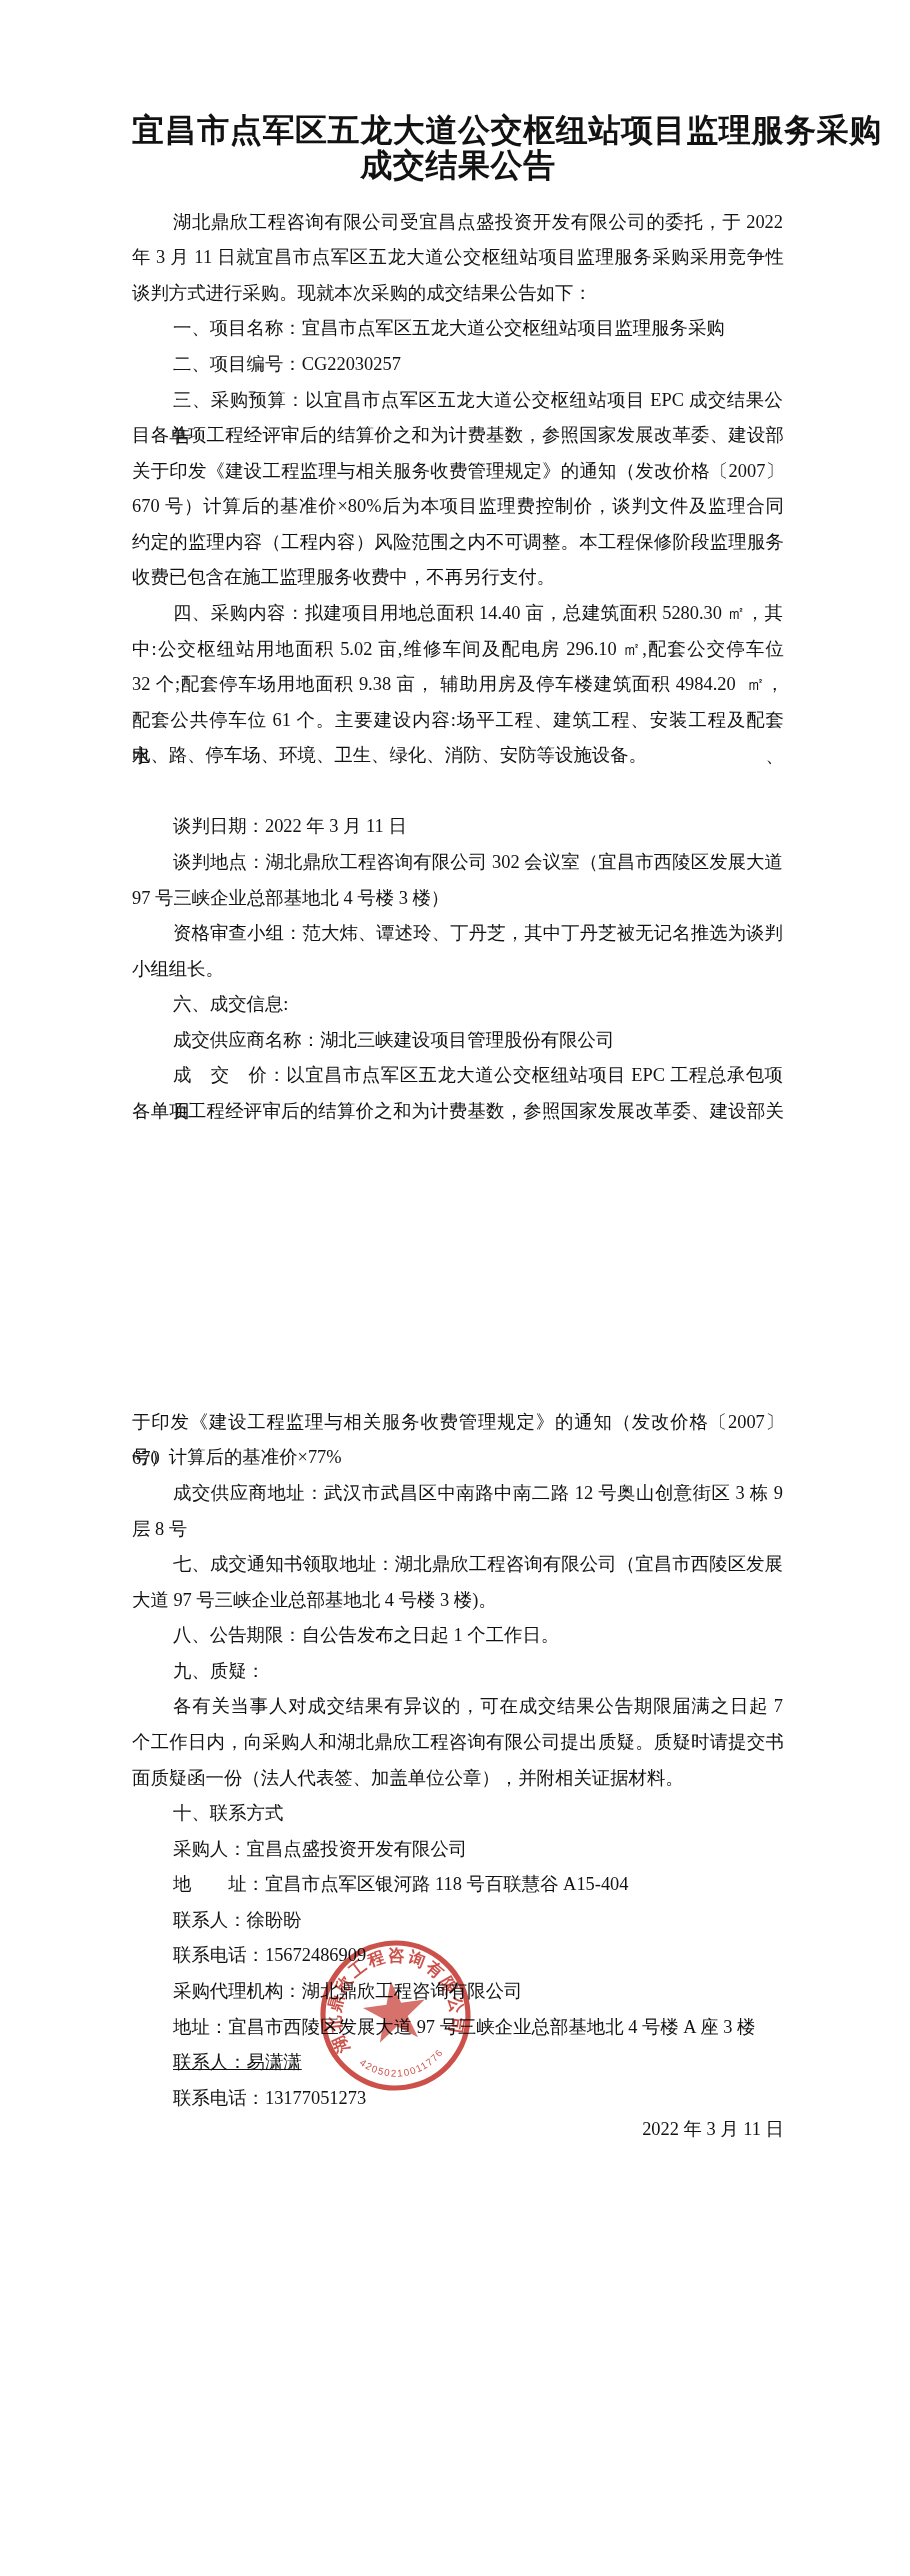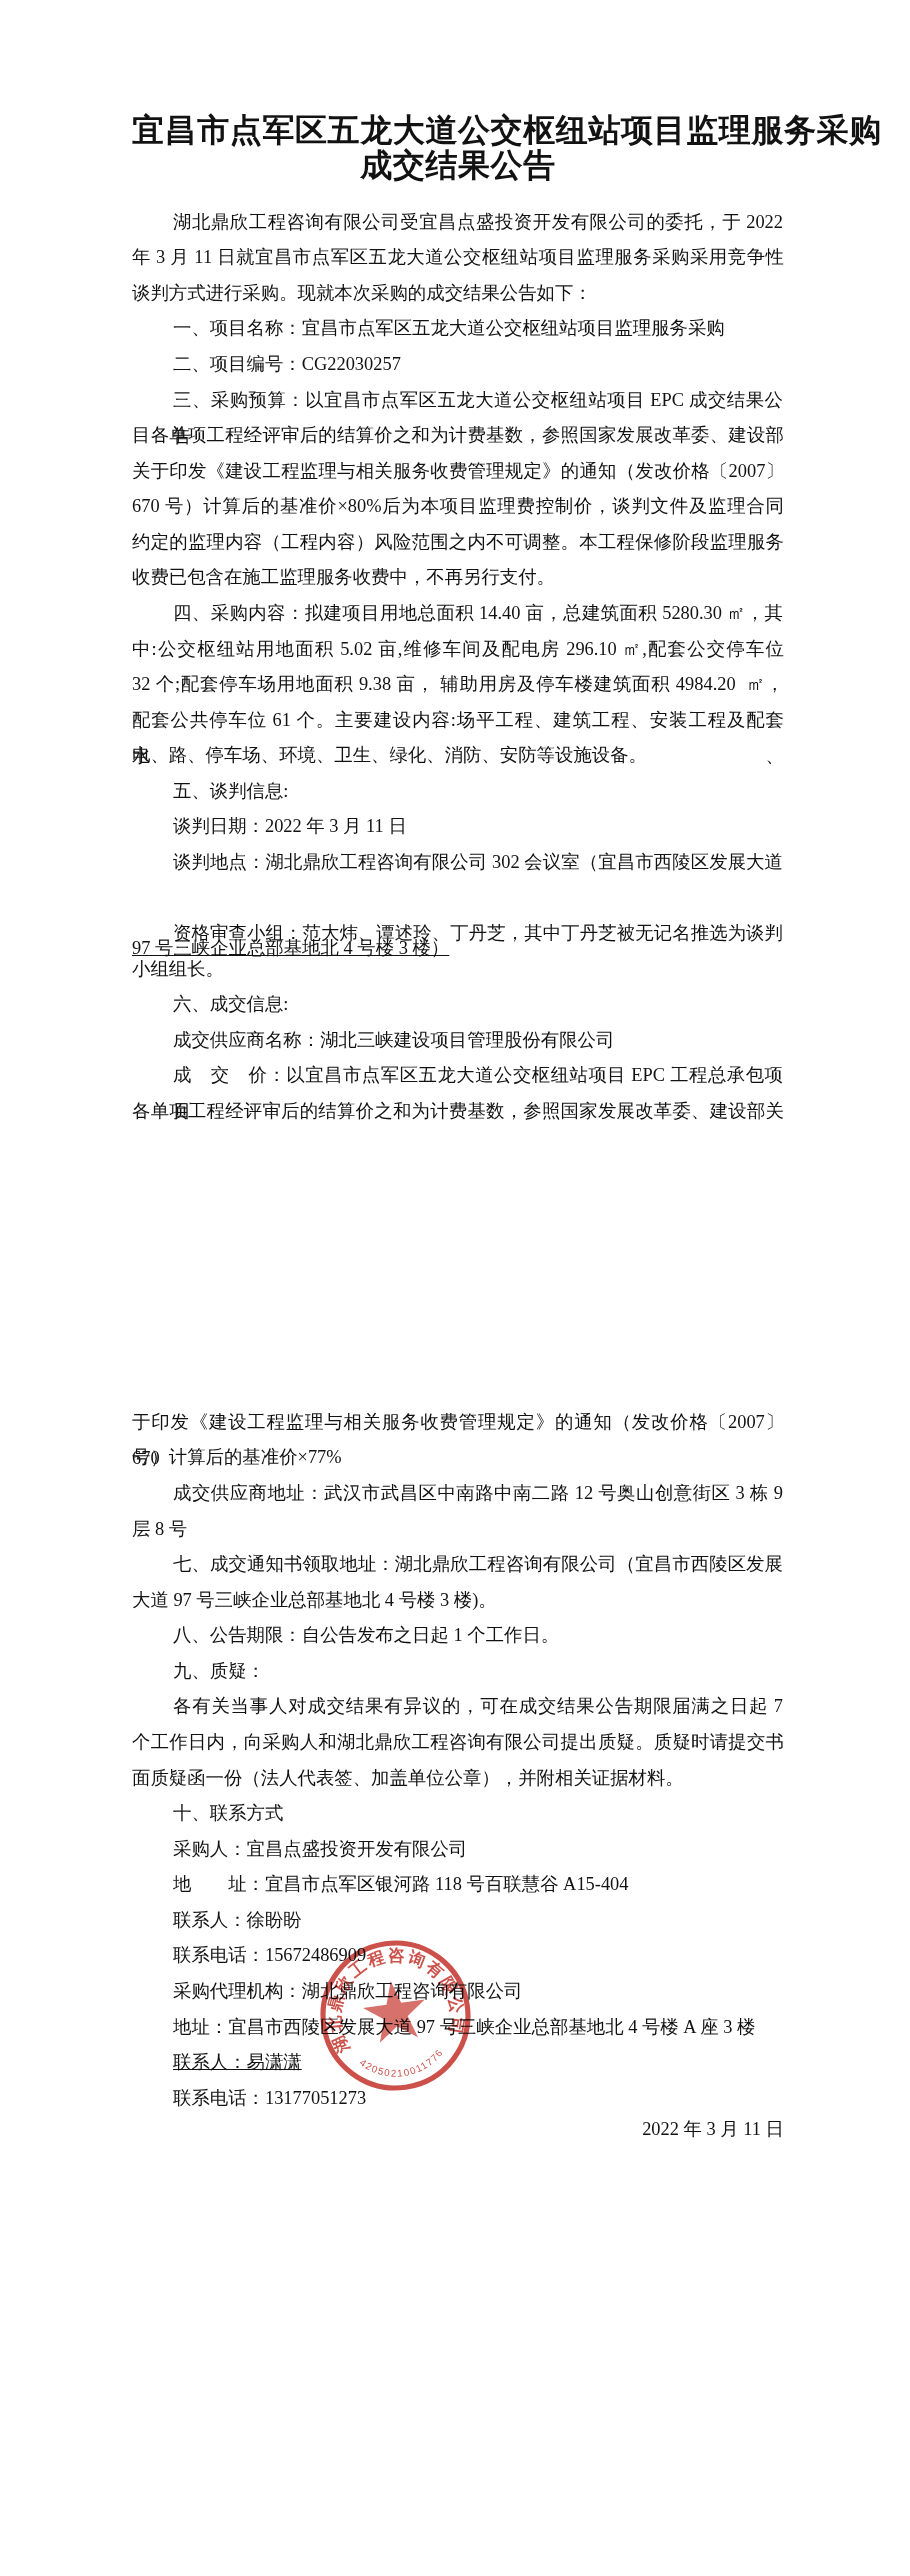--- a/index.html
+++ b/index.html
@@ -85,24 +85,23 @@
       <div class="line fill" style="top: 417px;">目各单项工程经评审后的结算价之和为计费基数，参照国家发展改革委、建设部</div>
       <div class="line fill" style="top: 453px;">关于印发《建设工程监理与相关服务收费管理规定》的通知（发改价格〔2007〕</div>
       <div class="line fill" style="top: 488px;">670 号）计算后的基准价×80%后为本项目监理费控制价，谈判文件及监理合同</div>
       <div class="line fill" style="top: 524px;">约定的监理内容（工程内容）风险范围之内不可调整。本工程保修阶段监理服务</div>
       <div class="line" style="top: 559px;">收费已包含在施工监理服务收费中，不再另行支付。</div>
       <div class="line indent fill" style="top: 595px;">四、采购内容：拟建项目用地总面积 14.40 亩，总建筑面积 5280.30 ㎡，其</div>
       <div class="line fill" style="top: 631px;">中:公交枢纽站用地面积 5.02 亩,维修车间及配电房 296.10 ㎡,配套公交停车位</div>
       <div class="line fill" style="top: 666px;">32 个;配套停车场用地面积 9.38 亩， 辅助用房及停车楼建筑面积 4984.20  ㎡，</div>
       <div class="line fill" style="top: 702px;">配套公共停车位 61 个。主要建设内容:场平工程、建筑工程、安装工程及配套水、</div>
       <div class="line" style="top: 737px;">电、路、停车场、环境、卫生、绿化、消防、安防等设施设备。</div>
-      <div class="line indent" style="top: 773px;">五、谈判信息:</div>
       <div class="line indent" style="top: 808px;">谈判日期：2022 年 3 月 11 日</div>
       <div class="line indent fill" style="top: 844px;">谈判地点：湖北鼎欣工程咨询有限公司 302 会议室（宜昌市西陵区发展大道</div>
-      <div class="line" style="top: 930px; text-decoration: underline;">97 号三峡企业总部基地北 4 号楼 3 楼）</div>
+      <div class="line" style="top: 880px;">97 号三峡企业总部基地北 4 号楼 3 楼）</div>
       <div class="line indent fill" style="top: 915px;">资格审查小组：范大炜、谭述玲、丁丹芝，其中丁丹芝被无记名推选为谈判</div>
       <div class="line" style="top: 951px;">小组组长。</div>
       <div class="line indent" style="top: 986px;">六、成交信息:</div>
       <div class="line indent" style="top: 1022px;">成交供应商名称：湖北三峡建设项目管理股份有限公司</div>
       <div class="line indent fill" style="top: 1057px;">成　交　价：以宜昌市点军区五龙大道公交枢纽站项目 EPC 工程总承包项目</div>
       <div class="line fill" style="top: 1093px;">各单项工程经评审后的结算价之和为计费基数，参照国家发展改革委、建设部关</div>
     </div>
 
   <div id="page2-lines" class="page" style="top:0; height:1288px;">
       <div class="line fill" style="top: 1404px;">于印发《建设工程监理与相关服务收费管理规定》的通知（发改价格〔2007〕670</div>

